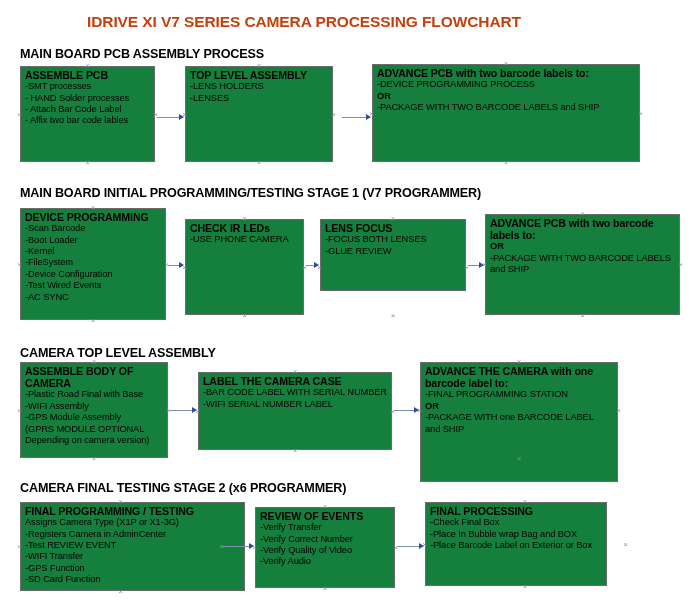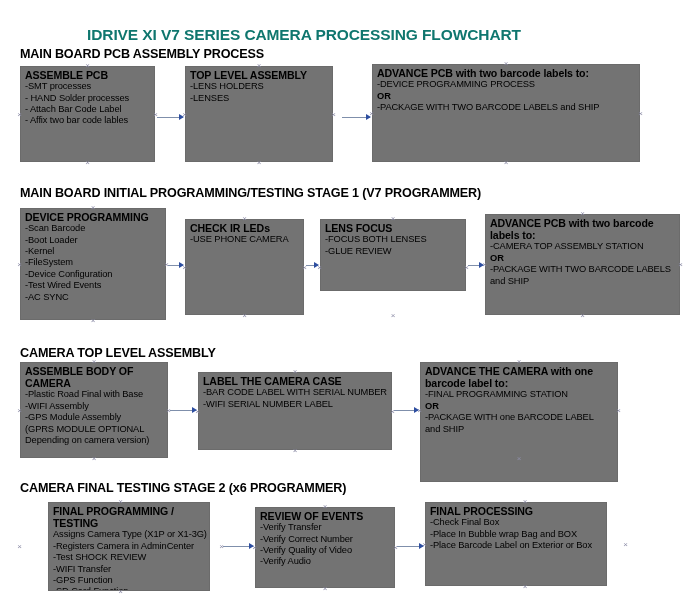--- a/index.html
+++ b/index.html
@@ -17,40 +17,40 @@
   }
   #canvas {
     position: absolute;
     left: 0; top: 0;
     width: 700px;
     height: 610px;
   }
   .doc-title {
     position: absolute;
     left: 0;
-    top: 26px;
+    top: 13px;
     width: 608px;
     text-align: center;
     font-size: 15.5px;
     font-weight: bold;
     letter-spacing: -0.1px;
-    color: #0f766e;
+    color: #c2410c;
   }
   .section-heading {
     position: absolute;
     font-size: 12.6px;
     font-weight: bold;
     letter-spacing: -0.15px;
     white-space: nowrap;
     color: #000;
   }
   .node {
     position: absolute;
     box-sizing: border-box;
-    background: #737373;
+    background: #15803d;
     border: 1px solid #6b6b6b;
     padding: 2px 3px 2px 4px;
     overflow: hidden;
   }
   .node .n-title {
     font-size: 10.6px;
     font-weight: bold;
     line-height: 12.2px;
     letter-spacing: -0.1px;
     color: #000;
@@ -154,21 +154,20 @@
       <div class="n-title">LENS FOCUS</div>
       <div class="n-line">-FOCUS BOTH LENSES</div>
       <div class="n-line">-GLUE REVIEW</div>
     </div>
     <div class="handle" style="left: 389.5px; top: 215px;"></div>
     <div class="handle" style="left: 389.5px; top: 312px;"></div>
     <div class="handle" style="left: 316px; top: 263.5px;"></div>
     <div class="handle" style="left: 463px; top: 263.5px;"></div>
     <div class="node" style="left: 485px; top: 214px; width: 195px; height: 101px;">
       <div class="n-title">ADVANCE PCB with two barcode labels to:</div>
-      <div class="n-line">-CAMERA TOP ASSEMBLY STATION</div>
       <div class="n-line strong">OR</div>
       <div class="n-line">-PACKAGE WITH TWO BARCODE LABELS</div>
       <div class="n-line">and SHIP</div>
     </div>
     <div class="handle" style="left: 579px; top: 210px;"></div>
     <div class="handle" style="left: 579px; top: 312px;"></div>
     <div class="handle" style="left: 481px; top: 261px;"></div>
     <div class="handle" style="left: 677px; top: 261px;"></div>
     <div class="section-heading" style="left: 20px; top: 346px;">CAMERA TOP LEVEL ASSEMBLY</div>
     <div class="node" style="left: 20px; top: 362px; width: 148px; height: 96px;">
@@ -197,25 +196,25 @@
       <div class="n-line">-FINAL PROGRAMMING STATION</div>
       <div class="n-line strong">OR</div>
       <div class="n-line">-PACKAGE WITH one BARCODE LABEL</div>
       <div class="n-line">and SHIP</div>
     </div>
     <div class="handle" style="left: 515.5px; top: 358px;"></div>
     <div class="handle" style="left: 515.5px; top: 455px;"></div>
     <div class="handle" style="left: 416px; top: 406.5px;"></div>
     <div class="handle" style="left: 615px; top: 406.5px;"></div>
     <div class="section-heading" style="left: 20px; top: 481px;">CAMERA FINAL TESTING STAGE 2 (x6 PROGRAMMER)</div>
-    <div class="node" style="left: 20px; top: 502px; width: 162px; height: 89px; margin-left: 28px;">
+    <div class="node" style="left: 20px; top: 502px; width: 225px; height: 89px;">
       <div class="n-title">FINAL PROGRAMMING / TESTING</div>
       <div class="n-line">Assigns Camera Type (X1P or X1-3G)</div>
       <div class="n-line">-Registers Camera in AdminCenter</div>
-      <div class="n-line">-Test SHOCK REVIEW</div>
+      <div class="n-line">-Test REVIEW EVENT</div>
       <div class="n-line">-WIFI Transfer</div>
       <div class="n-line">-GPS Function</div>
       <div class="n-line">-SD Card Function</div>
     </div>
     <div class="handle" style="left: 117px; top: 498px;"></div>
     <div class="handle" style="left: 117px; top: 588px;"></div>
     <div class="handle" style="left: 16px; top: 543px;"></div>
     <div class="handle" style="left: 218px; top: 543px;"></div>
     <div class="node" style="left: 255px; top: 507px; width: 140px; height: 81px;">
       <div class="n-title">REVIEW OF EVENTS</div>

